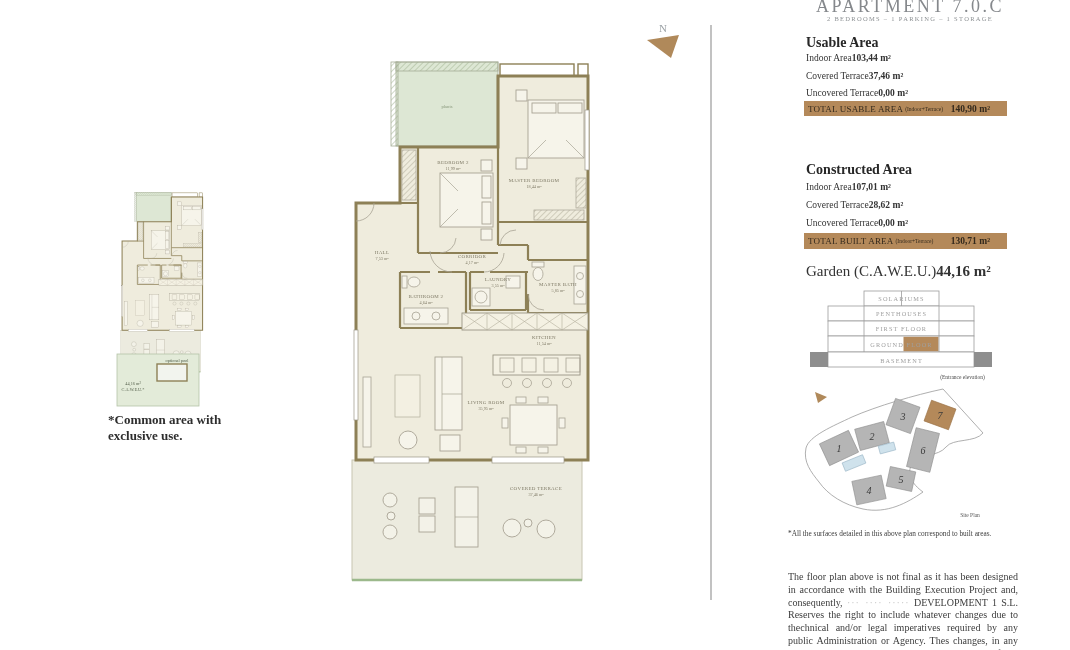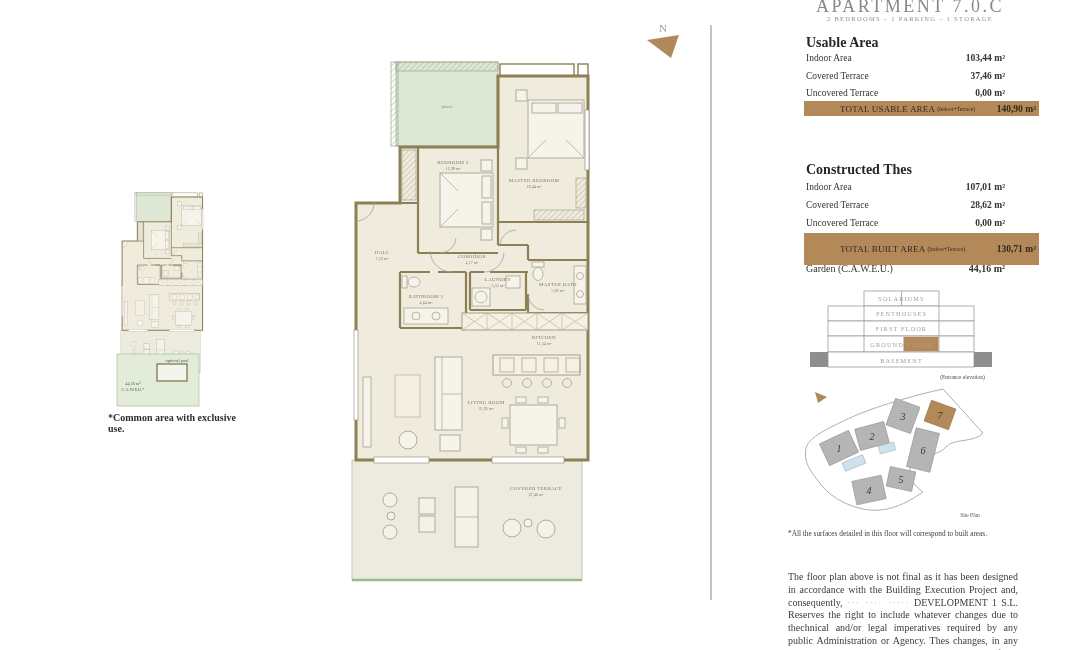--- a/index.html
+++ b/index.html
@@ -5,39 +5,39 @@
   html,body{margin:0;padding:0;}
   .page{position:relative;width:1070px;height:650px;background:#ffffff;overflow:hidden;
         font-family:"Liberation Serif","DejaVu Serif",serif;color:#2f2f2f;}
   .abs{position:absolute;}
   
   .title{left:790px;top:-4px;width:240px;text-align:center;font-size:18px;letter-spacing:2.5px;
          color:#85888c;font-weight:400;}
   .subtitle{left:790px;top:15px;width:240px;text-align:center;font-size:6.5px;letter-spacing:1.3px;
          color:#8d9194;}
   .sec-head{left:806px;width:200px;font-size:14px;font-weight:bold;color:#272727;}
-  .row{left:806px;width:199px;font-size:9.5px;color:#333;display:flex;justify-content:space-between;}
+  .row{left:806px;width:199px;font-size:9.5px;color:#333;display:flex;justify-content:flex-start;}
   .row .val{text-align:right;font-weight:bold;}
   .total-bar{left:804px;width:203px;height:15px;background:#b4895a;display:flex;align-items:center;
-         font-size:9px;color:#33291c;padding-left:32px;}
+         font-size:9px;color:#33291c;}
   .total-bar .tlabel{margin-left:4px;letter-spacing:0.2px;}
   .total-bar .qual{font-size:5.5px;margin-left:2px;}
-  .total-bar .tval{margin-left:auto;margin-right:3px;font-weight:bold;font-size:9.5px;}
-  .garden-row{left:806px;width:199px;font-size:10px;display:flex;justify-content:space-between;color:#333;}
+  .total-bar .tval{margin-left:auto;margin-right:17px;font-weight:bold;font-size:9.5px;}
+  .garden-row{left:806px;width:199px;font-size:15px;display:flex;color:#333;}
   .garden-row .val{font-weight:bold;}
   .elev-caption{left:915px;top:374px;width:95px;font-size:5.5px;color:#4a4a4a;text-align:center;}
   .disclaimer-note{left:788px;top:529px;width:230px;font-size:7.3px;color:#3c3c3c;}
   .disclaimer-body{left:788px;top:571px;width:230px;font-size:10px;line-height:1.28;
          color:#3c3c3c;text-align:justify;}
   .redacted{color:#c6c6c6;letter-spacing:1px;}
   
   .divider{left:710px;top:25px;width:2px;height:575px;background:#c2c2c2;}
   .north{left:645px;top:22px;width:40px;height:60px;}
   .north-n{font-size:11px;color:#9aa0a4;text-align:center;width:36px;}
-  .mini-caption{left:108px;top:412px;width:130px;font-size:10px;font-weight:600;color:#2e2e2e;}
+  .mini-caption{left:108px;top:412px;width:130px;font-size:13px;font-weight:600;color:#2e2e2e;}
   svg text{font-family:"Liberation Serif","DejaVu Serif",serif;}
   .room-name{font-size:5px;fill:#7f7a66;letter-spacing:0.3px;}
   .room-area{font-size:4.2px;fill:#7f7a66;}
   .plants-label{font-size:4.6px;fill:#89997c;}
   .lvl-label{font-size:6.3px;fill:#9f9f9f;letter-spacing:1.1px;}
   .bnum{font-size:10px;font-style:italic;fill:#3a3a3a;}
   .siteplan-caption{font-size:5.5px;fill:#555;}
   .mini-txt{font-size:4.3px;fill:#55604c;}
 </style>
 </head>
@@ -229,34 +229,34 @@
   <div class="abs row" style="top:88px">
     <span>Uncovered Terrace</span>
     <span class="val">0,00 m²</span>
   </div>
   <div class="abs total-bar" style="top:101px">
     <span class="tlabel">TOTAL USABLE AREA</span>
     <span class="qual">(Indoor+Terrace)</span>
     <span class="tval">140,90 m²</span>
   </div>
 
-  <div class="abs sec-head" style="top:162px">Constructed Thes</div>
+  <div class="abs sec-head" style="top:162px">Constructed Area</div>
   <div class="abs row" style="top:182px">
     <span>Indoor Area</span>
     <span class="val">107,01 m²</span>
   </div>
   <div class="abs row" style="top:200px">
     <span>Covered Terrace</span>
     <span class="val">28,62 m²</span>
   </div>
   <div class="abs row" style="top:218px">
     <span>Uncovered Terrace</span>
     <span class="val">0,00 m²</span>
   </div>
-  <div class="abs total-bar" style="top:233px;height:32px">
+  <div class="abs total-bar" style="top:233px;height:16px">
     <span class="tlabel">TOTAL BUILT AREA</span>
     <span class="qual">(Indoor+Terrace)</span>
     <span class="tval">130,71 m²</span>
   </div>
   <div class="abs garden-row" style="top:263px">
     <span>Garden (C.A.W.E.U.)</span>
     <span class="val">44,16 m²</span>
   </div>
 
   <svg class="abs" style="left:808px;top:288px;width:190px;height:84px" viewBox="0 0 190 84">
@@ -302,18 +302,18 @@
       <text x="77" y="54">2</text>
       <text x="108" y="34">3</text>
       <text x="74" y="108">4</text>
       <text x="106" y="97">5</text>
       <text x="128" y="68">6</text>
       <text x="145" y="33">7</text>
     </g>
     <text x="175" y="131" text-anchor="middle" class="siteplan-caption">Site Plan</text>
   </svg>
 
-  <div class="abs disclaimer-note">*All the surfaces detailed in this floor will correspond to built areas.</div>
+  <div class="abs disclaimer-note">*All the surfaces detailed in this above plan correspond to built areas.</div>
   <div class="abs disclaimer-body">
     <span>The floor plan above is not final as it has been designed in accordance with the Building Execution Project and, consequently, </span><span class="redacted">··· ···· ·····</span><span> DEVELOPMENT 1 S.L. Reserves the right to include whatever changes due to thechnical and/or legal imperatives required by any public Administration or Agency. Thes changes, in any case, will be in accordance with the progress of the construction work. The accesory elements (for example, including the kitchen) are merely for illustrative purposes. The rotation sense of doors and the distribution of sanitary fittings are not binding. The surface areas shown are approximate and, may be altered for technical and/or legal reasons in the course of the construction work.</span>
   </div>
 
 </div>
 
 </body></html>

